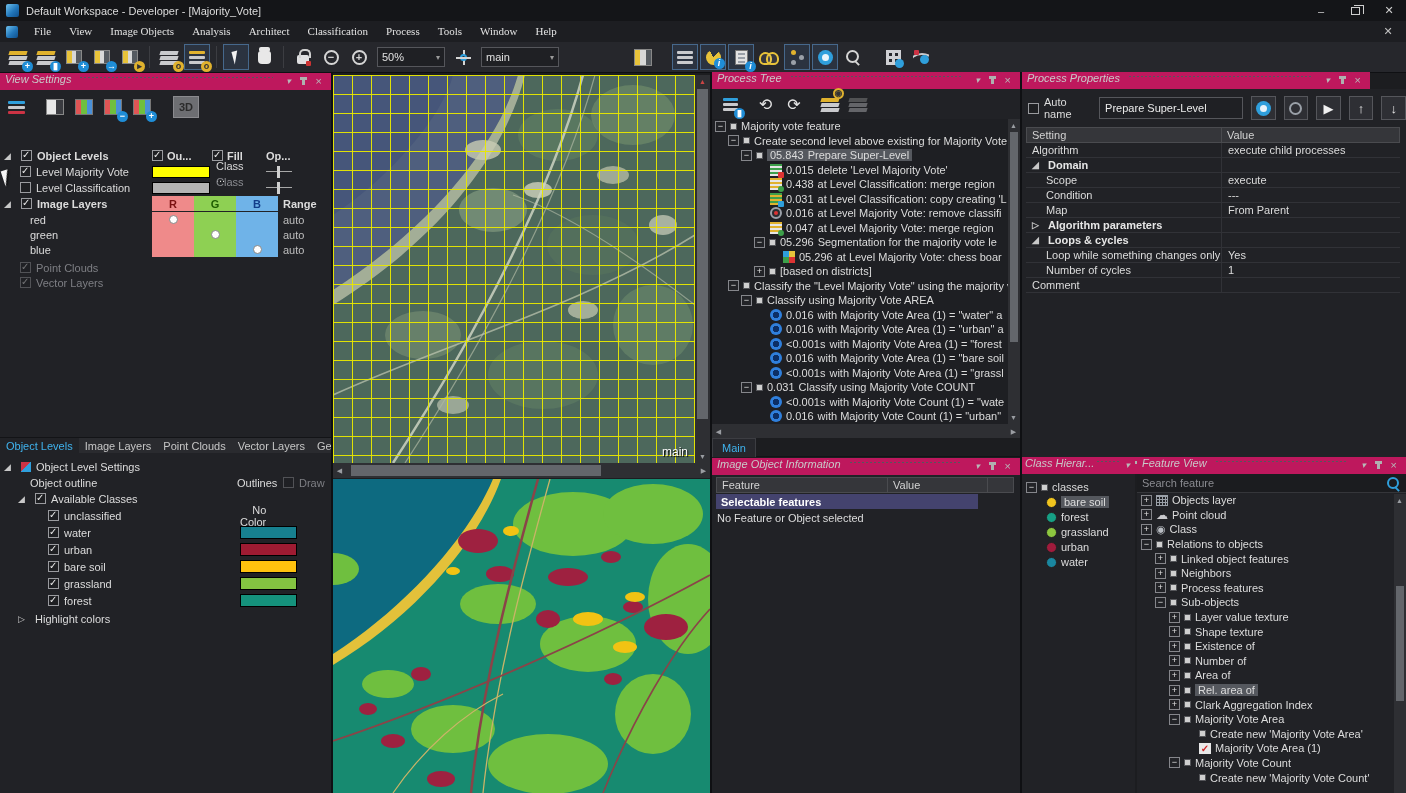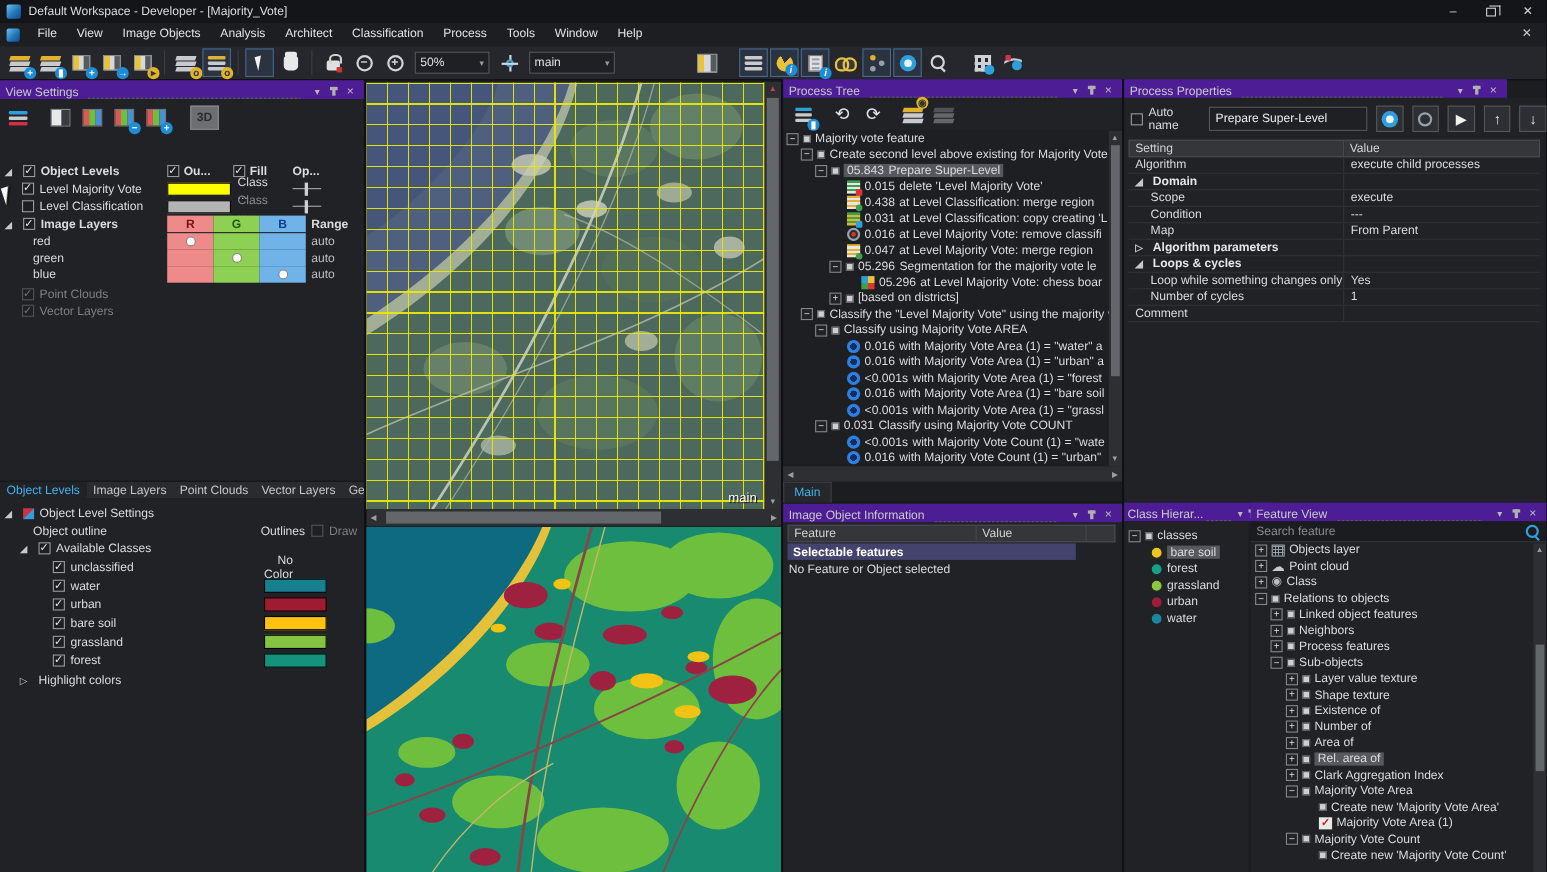--- a/index.html
+++ b/index.html
@@ -2,21 +2,21 @@
 <html><head>
 <meta charset="utf-8">
 <style>
   * { margin:0; padding:0; box-sizing:border-box; }
   html,body { background:#000; }
   body { font-family:"Liberation Sans", sans-serif; font-size:11px; color:#dcdcdc; }
   #app { position:relative; width:1406px; height:793px; background:#1c1d20; overflow:hidden; }
 
   
   #titlebar { position:absolute; left:0; top:0; width:1406px; height:21px; background:#141518; display:flex; align-items:center; padding-left:6px; }
-  #menubar  { position:absolute; left:0; top:21px; width:1406px; height:21px; background:#1d1e22; display:flex; align-items:center; padding-left:6px; }
+  #menubar  { position:absolute; left:0; top:21px; width:1406px; height:21px; background:#1d1e22; display:flex; align-items:center; padding-left:6px;font-family:Liberation Serif, serif; }
   #toolbar  { position:absolute; left:0; top:42px; width:1406px; height:31px; background:#26272c; border-bottom:1px solid #0f1013; display:flex; align-items:center; padding-left:4px; }
   .appcube { width:13px; height:13px; margin-right:7px; background:linear-gradient(135deg,#6fc2ee 0%,#2277bb 55%,#0f4e8a 100%); border-radius:2px; }
   .menu-item { padding:0 9px; height:21px; line-height:21px; color:#e2e2e2; cursor:default; }
   .win-controls { margin-left:auto; display:flex; }
   .win-btn { width:34px; height:21px; display:flex; align-items:center; justify-content:center; color:#cfcfcf; font-size:11px; }
   .restore-glyph { width:9px; height:8px; border:1px solid #cfcfcf; position:relative; }
   .restore-glyph::before { content:""; position:absolute; left:2px; top:-3px; width:9px; height:8px; border:1px solid #cfcfcf; border-bottom:none; border-left:none; }
   #menu-close { position:absolute; right:8px; top:21px; width:20px; height:21px; color:#c2c2c2; text-align:center; line-height:21px; }
 
   
@@ -71,21 +71,21 @@
   .ic-gridgear { width:15px; height:15px; background:
       repeating-linear-gradient(0deg,#cfd0d4 0 3px, transparent 3px 6px),
       repeating-linear-gradient(90deg,#cfd0d4 0 3px, transparent 3px 6px); position:relative; }
   .ic-gridgear::after { content:""; position:absolute; right:-3px; bottom:-3px; width:9px; height:9px; border-radius:50%; background:#2f9fdc; }
   .ic-curve { width:16px; height:14px; position:relative; overflow:hidden; }
   .ic-curve::before { content:""; position:absolute; left:-4px; top:3px; width:22px; height:16px; border:2px solid #c9cacd; border-radius:50%; }
   .ic-curve::after { content:""; position:absolute; right:0; bottom:0; width:9px; height:9px; border-radius:50%; background:#2f9fdc; }
   .ic-curve b { position:absolute; left:1px; top:0; width:5px; height:5px; background:#cc3344; border-radius:1px; }
 
   
-  .panel-header { position:absolute; height:17px; background:#4c1d95; display:flex; align-items:flex-end; padding:0 5px; color:#c9c9c9; }
+  .panel-header { position:absolute; height:17px; background:#be185d; display:flex; align-items:flex-start; padding:0 5px; color:#c9c9c9;font-style:italic; }
   .ph-title { white-space:nowrap; }
   .ph-dots { flex:1; height:3px; margin:2px 8px 0 8px; background-image:radial-gradient(#56575c 34%, transparent 36%); background-size:4px 3px; background-repeat:repeat-x; background-position:0 1px; }
   .ph-btn { width:15px; height:15px; display:flex; align-items:center; justify-content:center; color:#b8b8b8; font-size:9px; }
   .pin { width:3px; height:8px; background:#b0b0b0; position:relative; }
   .pin::before { content:""; position:absolute; left:-2px; top:0; width:7px; height:3px; background:#b0b0b0; }
   .panel-body { position:absolute; background:#212226; }
 
   .exp { display:inline-flex; width:11px; height:11px; border:1px solid #85868b; background:#222327; color:#e0e0e0; font-size:9px; line-height:9px; align-items:center; justify-content:center; flex:none; }
   .tri { color:#c8c8c8; font-size:9px; width:12px; flex:none; }
   .cb { width:11px; height:11px; border:1px solid #9a9b9f; background:#1e1f22; position:relative; flex:none; }

